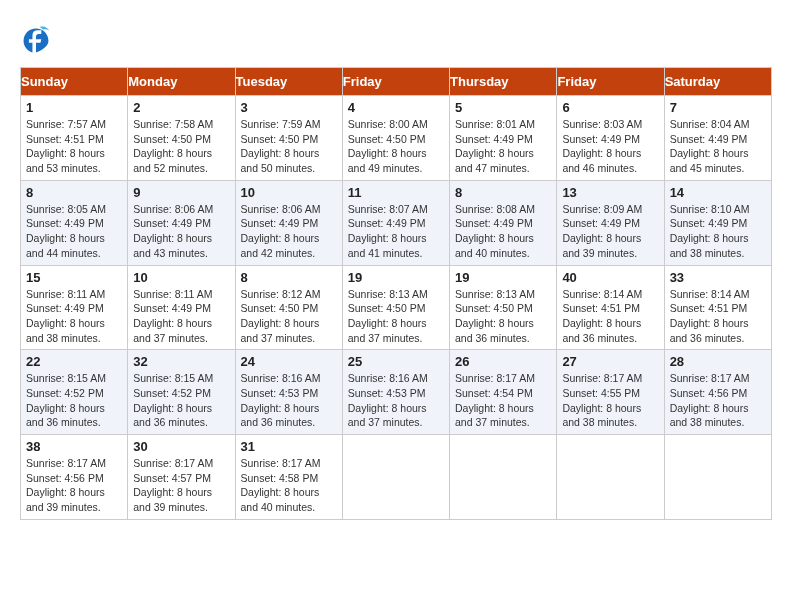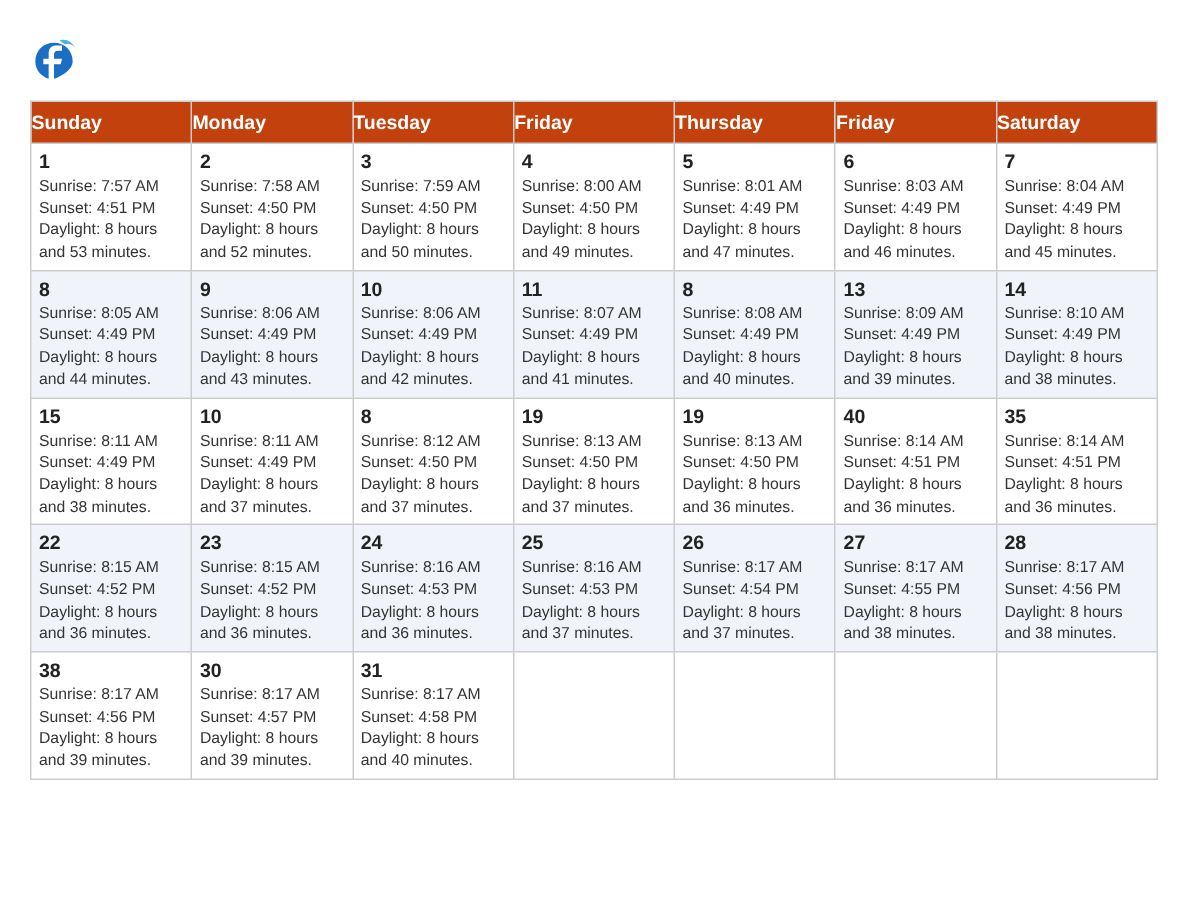--- a/index.html
+++ b/index.html
@@ -201,31 +201,31 @@
         </td>
         <td>
           <span class="day-num">19</span>
           <div class="day-detail">Sunrise: 8:13 AM<br>Sunset: 4:50 PM<br>Daylight: 8 hours and 36 minutes.</div>
         </td>
         <td>
           <span class="day-num">40</span>
           <div class="day-detail">Sunrise: 8:14 AM<br>Sunset: 4:51 PM<br>Daylight: 8 hours and 36 minutes.</div>
         </td>
         <td>
-          <span class="day-num">35</span>
+          <span class="day-num">33</span>
           <div class="day-detail">Sunrise: 8:14 AM<br>Sunset: 4:51 PM<br>Daylight: 8 hours and 36 minutes.</div>
         </td>
       </tr>
       <tr>
         <td>
           <span class="day-num">22</span>
           <div class="day-detail">Sunrise: 8:15 AM<br>Sunset: 4:52 PM<br>Daylight: 8 hours and 36 minutes.</div>
         </td>
         <td>
-          <span class="day-num">23</span>
+          <span class="day-num">32</span>
           <div class="day-detail">Sunrise: 8:15 AM<br>Sunset: 4:52 PM<br>Daylight: 8 hours and 36 minutes.</div>
         </td>
         <td>
           <span class="day-num">24</span>
           <div class="day-detail">Sunrise: 8:16 AM<br>Sunset: 4:53 PM<br>Daylight: 8 hours and 36 minutes.</div>
         </td>
         <td>
           <span class="day-num">25</span>
           <div class="day-detail">Sunrise: 8:16 AM<br>Sunset: 4:53 PM<br>Daylight: 8 hours and 37 minutes.</div>
         </td>

